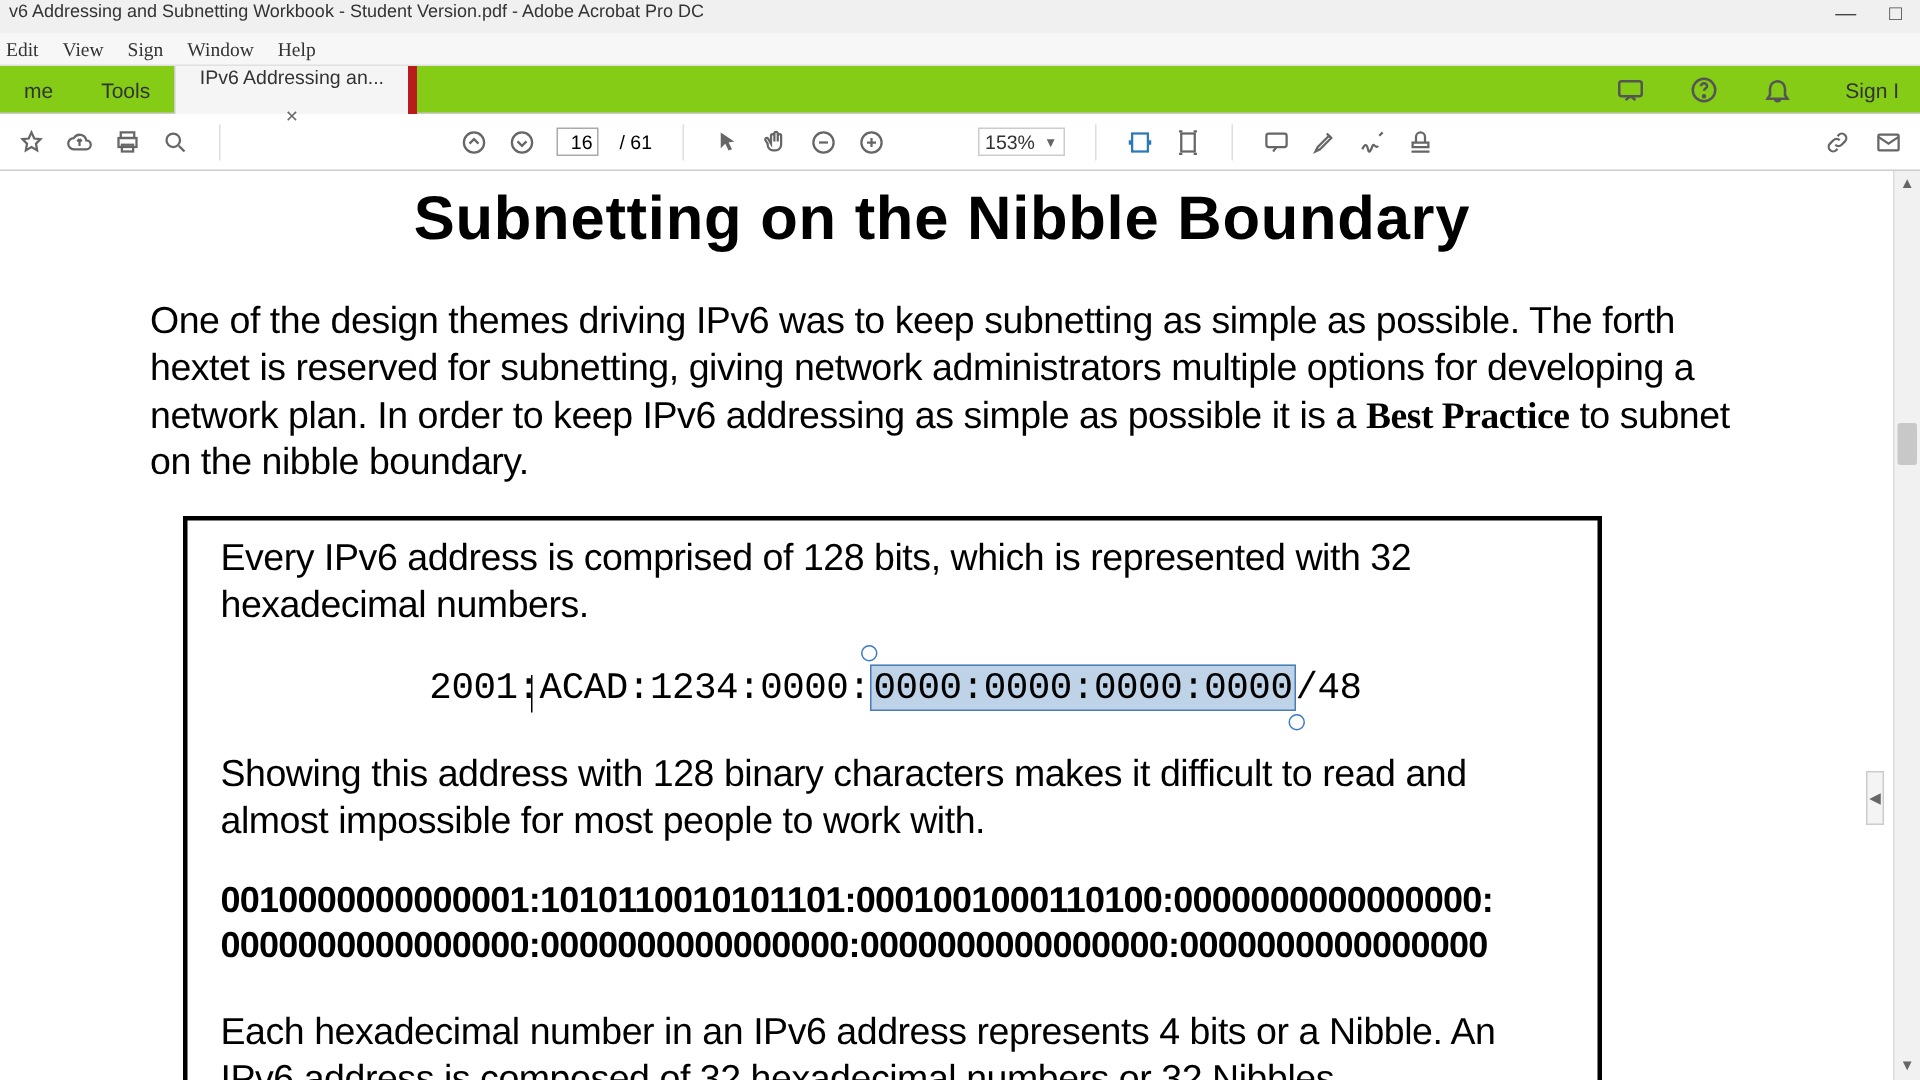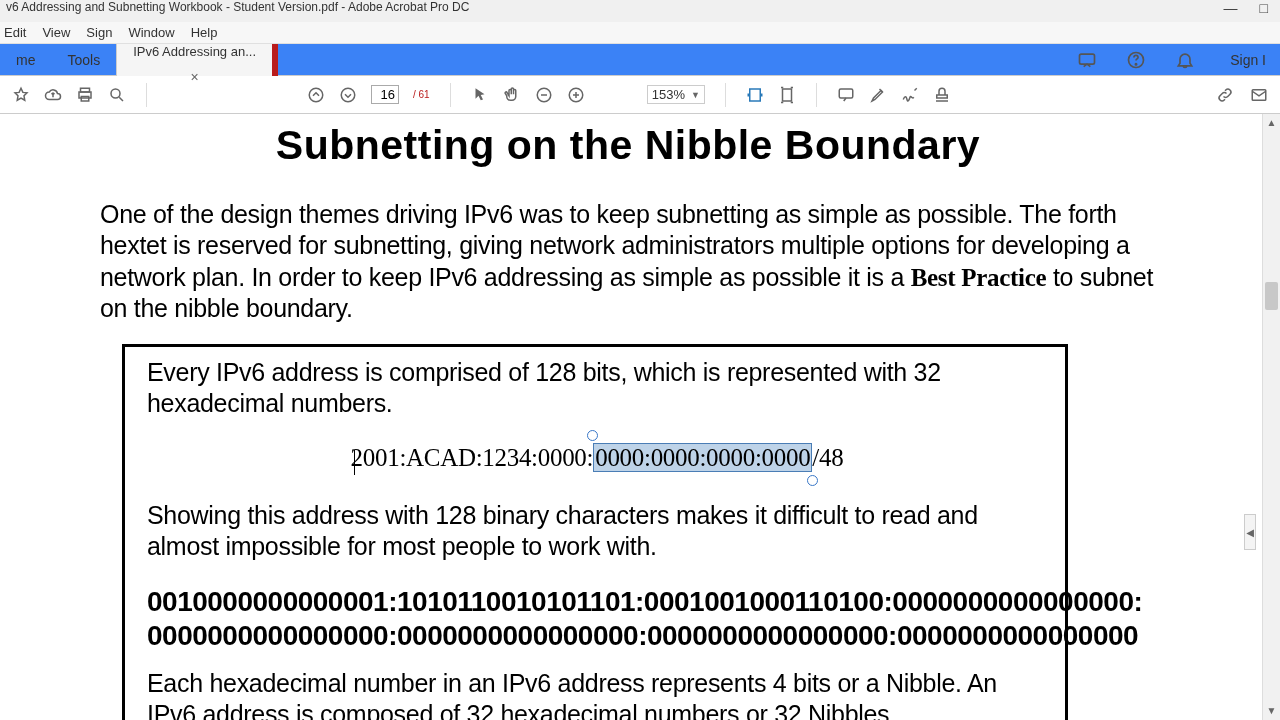--- a/index.html
+++ b/index.html
@@ -30,26 +30,27 @@
   
   .menubar {
     height: 22px;
     background: #f7f7f7;
     display: flex;
     align-items: center;
     gap: 16px;
     padding-left: 4px;
     font-size: 13px;
     border-bottom: 1px solid #e0e0e0;
+    font-family: Liberation Serif, serif;
   }
   .menubar span { cursor: pointer; }
   
   .tabbar {
     height: 32px;
-    background: #3b82f6;
+    background: #84cc16;
     display: flex;
     align-items: center;
     border-bottom: 1px solid #ccc;
   }
   .tabbar .navlink {
     padding: 0 16px;
     height: 32px;
     display: flex;
     align-items: center;
     font-size: 14px;
@@ -93,21 +94,21 @@
   .tb-sep { width:1px; height:24px; background:#ddd; margin:0 6px;}
   .tb-icon { color:#666; display:flex; align-items:center; justify-content:center; cursor:pointer;}
   .tb-icon svg { width:18px; height:18px; }
   .page-input {
     width: 28px;
     text-align: right;
     border: 1px solid #aaa;
     font-size: 13px;
     padding: 1px 3px;
   }
-  .page-total { font-size:10px; color:#b91c1c; }
+  .page-total { font-size:13px; color:#000000; }
   .zoom-box {
     display:flex; align-items:center;
     border:1px solid #ccc;
     padding:1px 4px;
     font-size:13px;
     gap:6px;
     cursor:pointer;
     margin-left:48px;
   }
   .zoom-box .caret { font-size:9px; color:#666;}
@@ -153,21 +154,21 @@
   .inner-box p {
     font-family: Arial, sans-serif;
     font-size: 25px;
     color:#000;
     line-height: 1.25;
     letter-spacing: -0.3px;
     margin-bottom: 24px;
   }
   .ipv6line {
     text-align:center;
-    font-family: Liberation Serif, serif;
+    font-family: Liberation Mono, monospace;
     font-size: 25px;
     color:#000;
     margin: 4px 0 28px 0;
     letter-spacing: -0.3px;
     position: relative;
   }
   .sel-wrap {
     position: relative;
     display: inline-block;
   }
@@ -181,27 +182,27 @@
     width:11px; height:11px;
     border:1.5px solid #3a78c8;
     background:#fff;
     border-radius:50%;
   }
   .sel-handle.tl { top:-14px; left:-6px; }
   .sel-handle.br { bottom:-14px; right:-6px; }
   .binary {
     font-family: Arial, sans-serif;
     font-weight: bold;
-    font-size: 28px;
+    font-size: 24px;
     color:#000;
     letter-spacing: -0.5px;
     margin-bottom: 2px;
     white-space: nowrap;
   }
-  .binary2 { margin-bottom: 16px; }
+  .binary2 { margin-bottom: 28px; }
   
   .vscroll {
     position:absolute;
     top:114px; right:0; bottom:0;
     width:18px;
     background:#f1f1f1;
     border-left:1px solid #ddd;
   }
   .vscroll .up, .vscroll .down {
     height:18px; text-align:center; font-size:10px; color:#666; line-height:18px; cursor:pointer;

